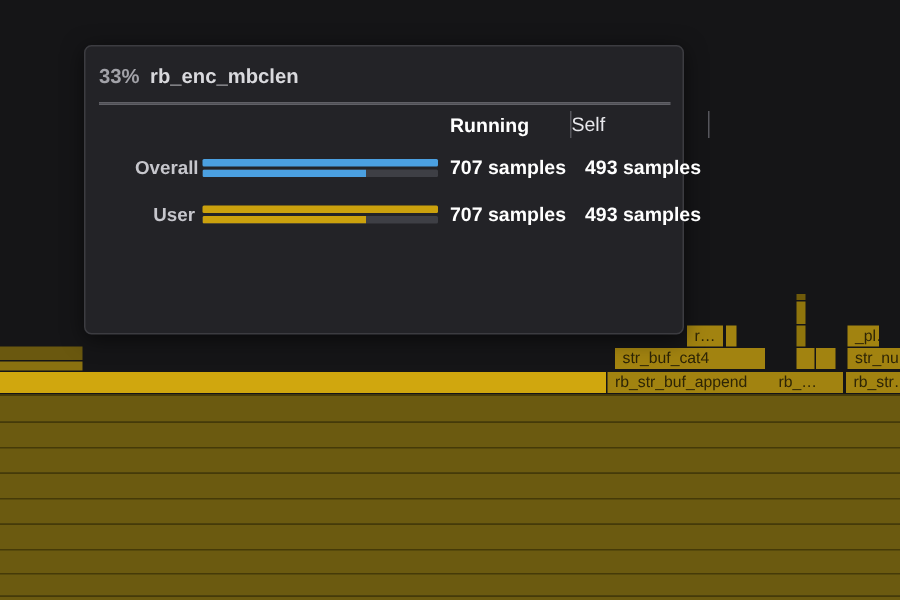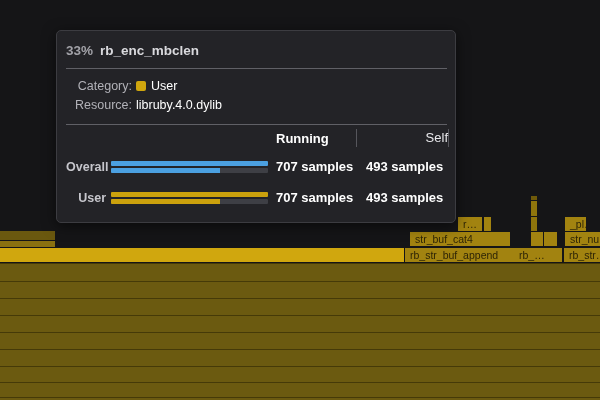--- a/index.html
+++ b/index.html
@@ -48,26 +48,26 @@
     font-size:13.5px;font-weight:bold;line-height:19px;
     color:#d9d9dd;
   }
   .tt-title .pct{color:#a2a2a8;margin-right:7px;}
   .tt-divider{border:none;border-top:1px solid #606066;margin:0 8px 0 0;}
   .tt-meta{padding:8px 0 9px 0;font-size:12.5px;line-height:19px;}
   .tt-meta .lbl{display:inline-block;width:66px;text-align:right;color:#b2b2b8;margin-right:4px;}
   .swatch{display:inline-block;width:10px;height:10px;border-radius:2px;vertical-align:-1px;margin-right:5px;}
   .tt-meta .val{color:#ffffff;}
 
-  .tt-table{margin-top:2px;}
+  .tt-table{margin-top:2px;margin-left:24px;}
   .tt-row{display:grid;grid-template-columns:40px 170px 80px 93px;align-items:center;}
   .tt-row.hdr{height:22px;font-size:12.5px;color:#e8e8ec;}
   .hdr .c-self{
     border-left:1px solid #56565c;border-right:1px solid #56565c;
-    padding-left:10px;height:18px;line-height:18px;align-self:center;text-align:right;
+    height:18px;line-height:18px;align-self:center;
   }
   .tt-row.body{margin-top:10px;}
   .tt-row.body.second{margin-top:16px;}
   .c-label{text-align:right;font-weight:bold;font-size:12.5px;color:#c6c6cc;}
   .c-bars{padding-left:5px;}
   .dualbar{width:157px;}
   .dualbar .bar-top{height:5px;border-radius:1px;margin-bottom:2px;}
   .dualbar .bar-bottom{height:5px;border-radius:1px;background:#3e3f45;position:relative;overflow:hidden;}
   .dualbar .bar-bottom .fill{position:absolute;left:0;top:0;bottom:0;}
   .c-run{font-weight:bold;font-size:13px;color:#fff;}
@@ -105,28 +105,20 @@
       <div class="dim-row" style="top: 366px; height: 16px; background: rgb(107, 90, 16);"></div>
       <div class="dim-row" style="top: 382px; height: 15px; background: rgb(107, 90, 16);"></div>
       <div class="dim-row" style="top: 397px; height: 3px; background: rgb(107, 90, 16);"></div>
     </div>
 
   <div id="tooltip">
     <div class="tt-title">
       <span class="pct">33%</span><span>rb_enc_mbclen</span>
     </div>
     <hr class="tt-divider">
-    <div class="tt-meta">
-      <div>
-        <span class="lbl">Category:</span><span class="swatch" id="cat-swatch" style="background: rgb(207, 166, 14);"></span><span class="val">User</span>
-      </div>
-      <div>
-        <span class="lbl">Resource:</span><span class="val">libruby.4.0.dylib</span>
-      </div>
-    </div>
     <hr class="tt-divider">
 
     <div class="tt-table">
       <div class="tt-row hdr">
         <div></div>
           <div></div>
         <div class="c-run">Running</div>
         <div class="c-self">Self</div>
       </div>
 

